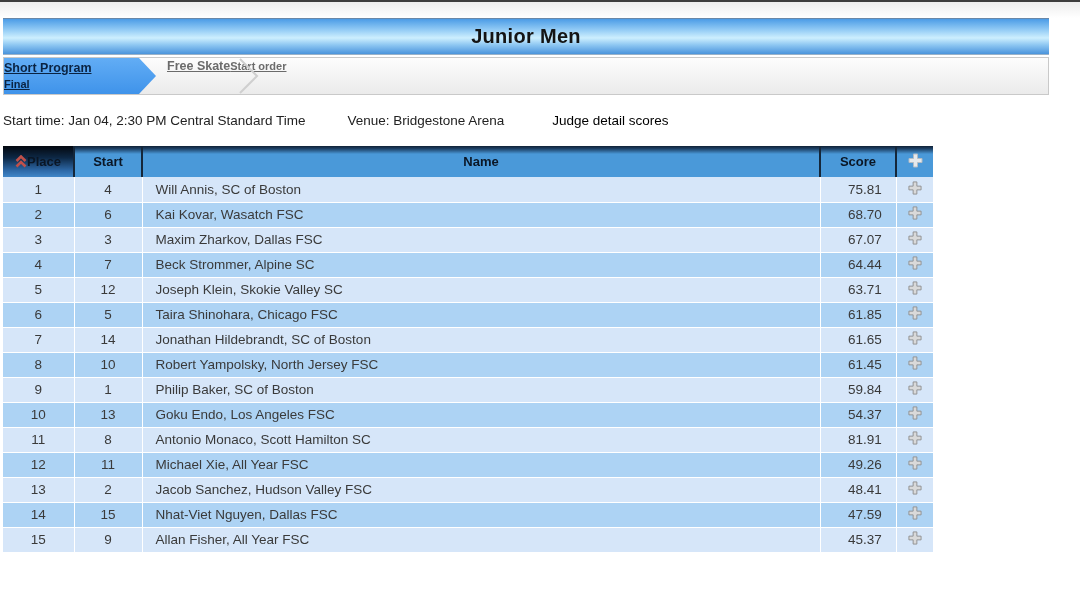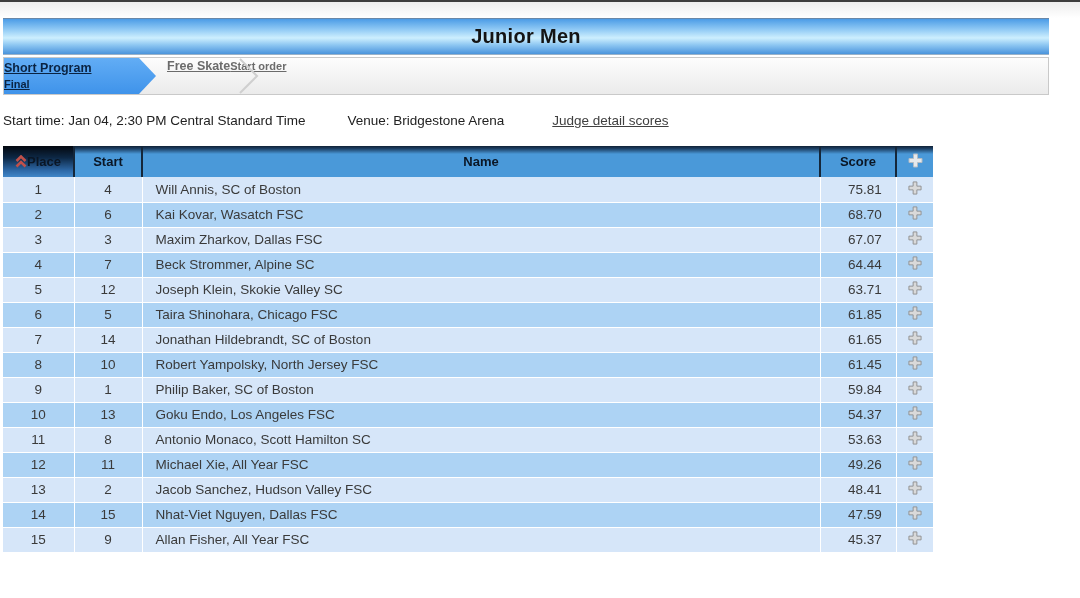--- a/index.html
+++ b/index.html
@@ -39,21 +39,21 @@
   }
   .tab-inactive a { color: #6b6b6b; }
   .tab-line1 { font-size: 12.5px; font-weight: 700; text-decoration: underline; cursor: pointer; }
   .tab-line2 { font-size: 11px; font-weight: 700; text-decoration: underline; cursor: pointer; }
   .chevron-divider { position: absolute; left: 234px; top: 0; }
 
   
   .info-row { margin-top: 18px; height: 18px; display: flex; 
     font-size: 13.5px; color: #222222; }
   .info-venue { margin-left: 42px; }
-  .info-link { margin-left: 48px; color: #404040; text-decoration: underline; cursor: pointer; }
+  .info-link { margin-left: 48px; color: #000000; cursor: pointer; }
 
   
   table.results { margin-top: 15px; width: 930px; border-collapse: collapse; table-layout: fixed; }
   col.c-place { width: 71px; } col.c-start { width: 68px; } col.c-name { width: 678px; }
   col.c-score { width: 76px; } col.c-add { width: 37px; }
 
   thead th {
     height: 31px; font-size: 13px; font-weight: 700; color: #0a1625;
     background: linear-gradient(180deg, #102236 0%, #1d4166 9%, #4a99d9 26%, #4a99d9 100%);
     border-right: 2px solid #15273a; vertical-align: middle;
@@ -245,21 +245,21 @@
           <td class="cell-add"><span class="expand-btn">
   <svg width="14" height="14" viewBox="0 0 15 15">
     <path d="M5.5 1 H9.5 V5.5 H14 V9.5 H9.5 V14 H5.5 V9.5 H1 V5.5 H5.5 Z" fill="#d9d9d9" stroke="#8f8f8f" stroke-width="1"></path>
   </svg>
 </span></td>
         </tr>
         <tr>
           <td class="cell-place">11</td>
           <td class="cell-start">8</td>
           <td class="cell-name">Antonio Monaco, Scott Hamilton SC</td>
-          <td class="cell-score">53.63</td>
+          <td class="cell-score">81.91</td>
           <td class="cell-add"><span class="expand-btn">
   <svg width="14" height="14" viewBox="0 0 15 15">
     <path d="M5.5 1 H9.5 V5.5 H14 V9.5 H9.5 V14 H5.5 V9.5 H1 V5.5 H5.5 Z" fill="#d9d9d9" stroke="#8f8f8f" stroke-width="1"></path>
   </svg>
 </span></td>
         </tr>
         <tr>
           <td class="cell-place">12</td>
           <td class="cell-start">11</td>
           <td class="cell-name">Michael Xie, All Year FSC</td>

